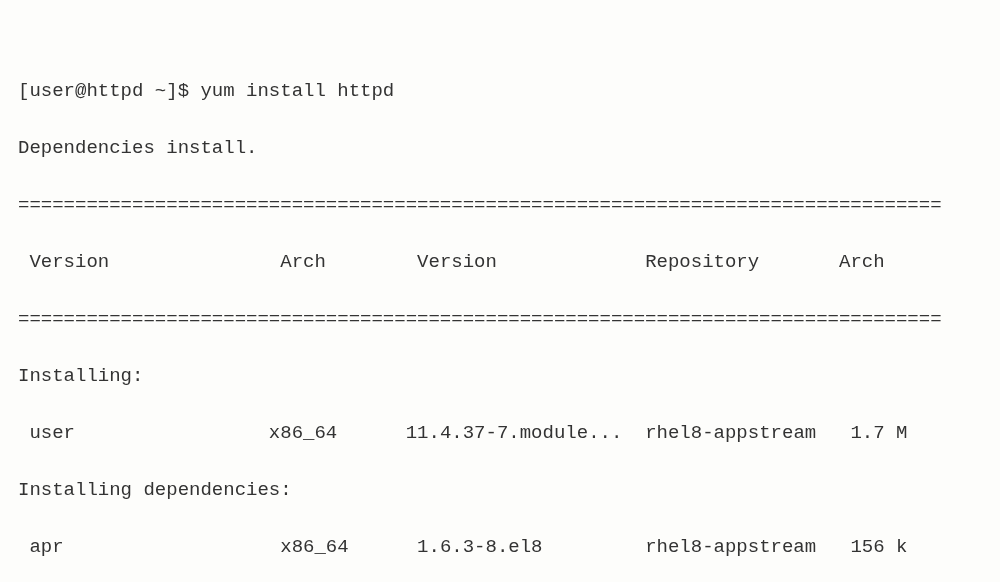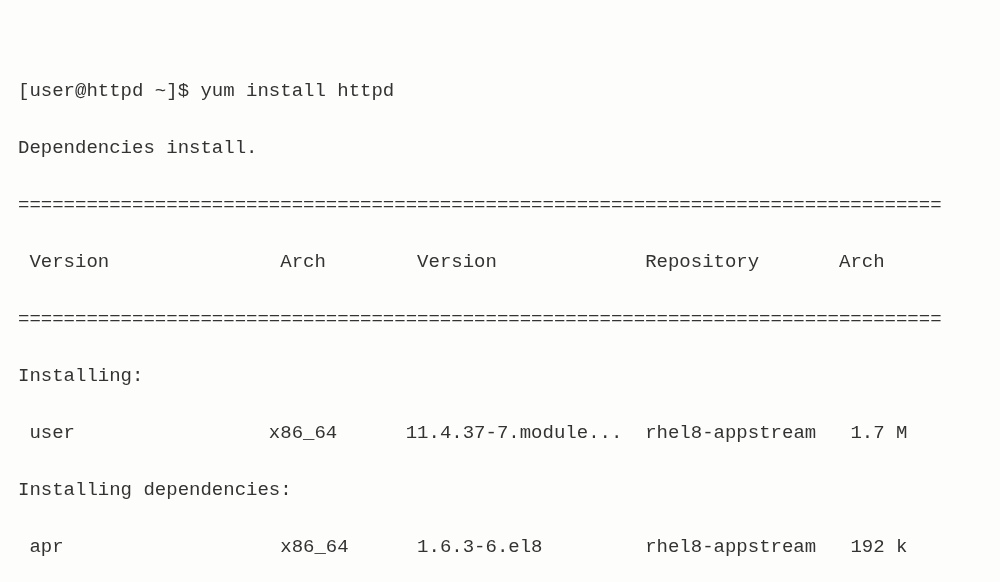--- a/index.html
+++ b/index.html
@@ -30,21 +30,21 @@
 <body>
 
 <div class="row"><span>[user@httpd ~]$ </span><span class="bold">yum install httpd</span></div>
 <div class="row">Dependencies install.</div>
 <div class="row">=================================================================================</div>
 <div class="row"><span> Version</span><span>               </span><span>Arch</span><span>        </span><span>Version</span><span>             </span><span>Repository</span><span>       </span><span>Arch</span></div>
 <div class="row">=================================================================================</div>
 <div class="row">Installing:</div>
 <div class="row"><span> user</span><span>                 </span><span>x86_64</span><span>      </span><span>11.4.37-7.module...</span><span>  </span><span>rhel8-appstream</span><span>   </span><span>1.7 M</span></div>
 <div class="row">Installing dependencies:</div>
-<div class="row"><span> apr</span><span>                   </span><span>x86_64</span><span>      </span><span>1.6.3-6.el8</span><span>         </span><span>rhel8-appstream</span><span>   </span><span>192 k</span></div>
+<div class="row"><span> apr</span><span>                   </span><span>x86_64</span><span>      </span><span>1.6.3-8.el8</span><span>         </span><span>rhel8-appstream</span><span>   </span><span>156 k</span></div>
 
 
 
 
 
 <div class="row"></div>
 
 
 
 

